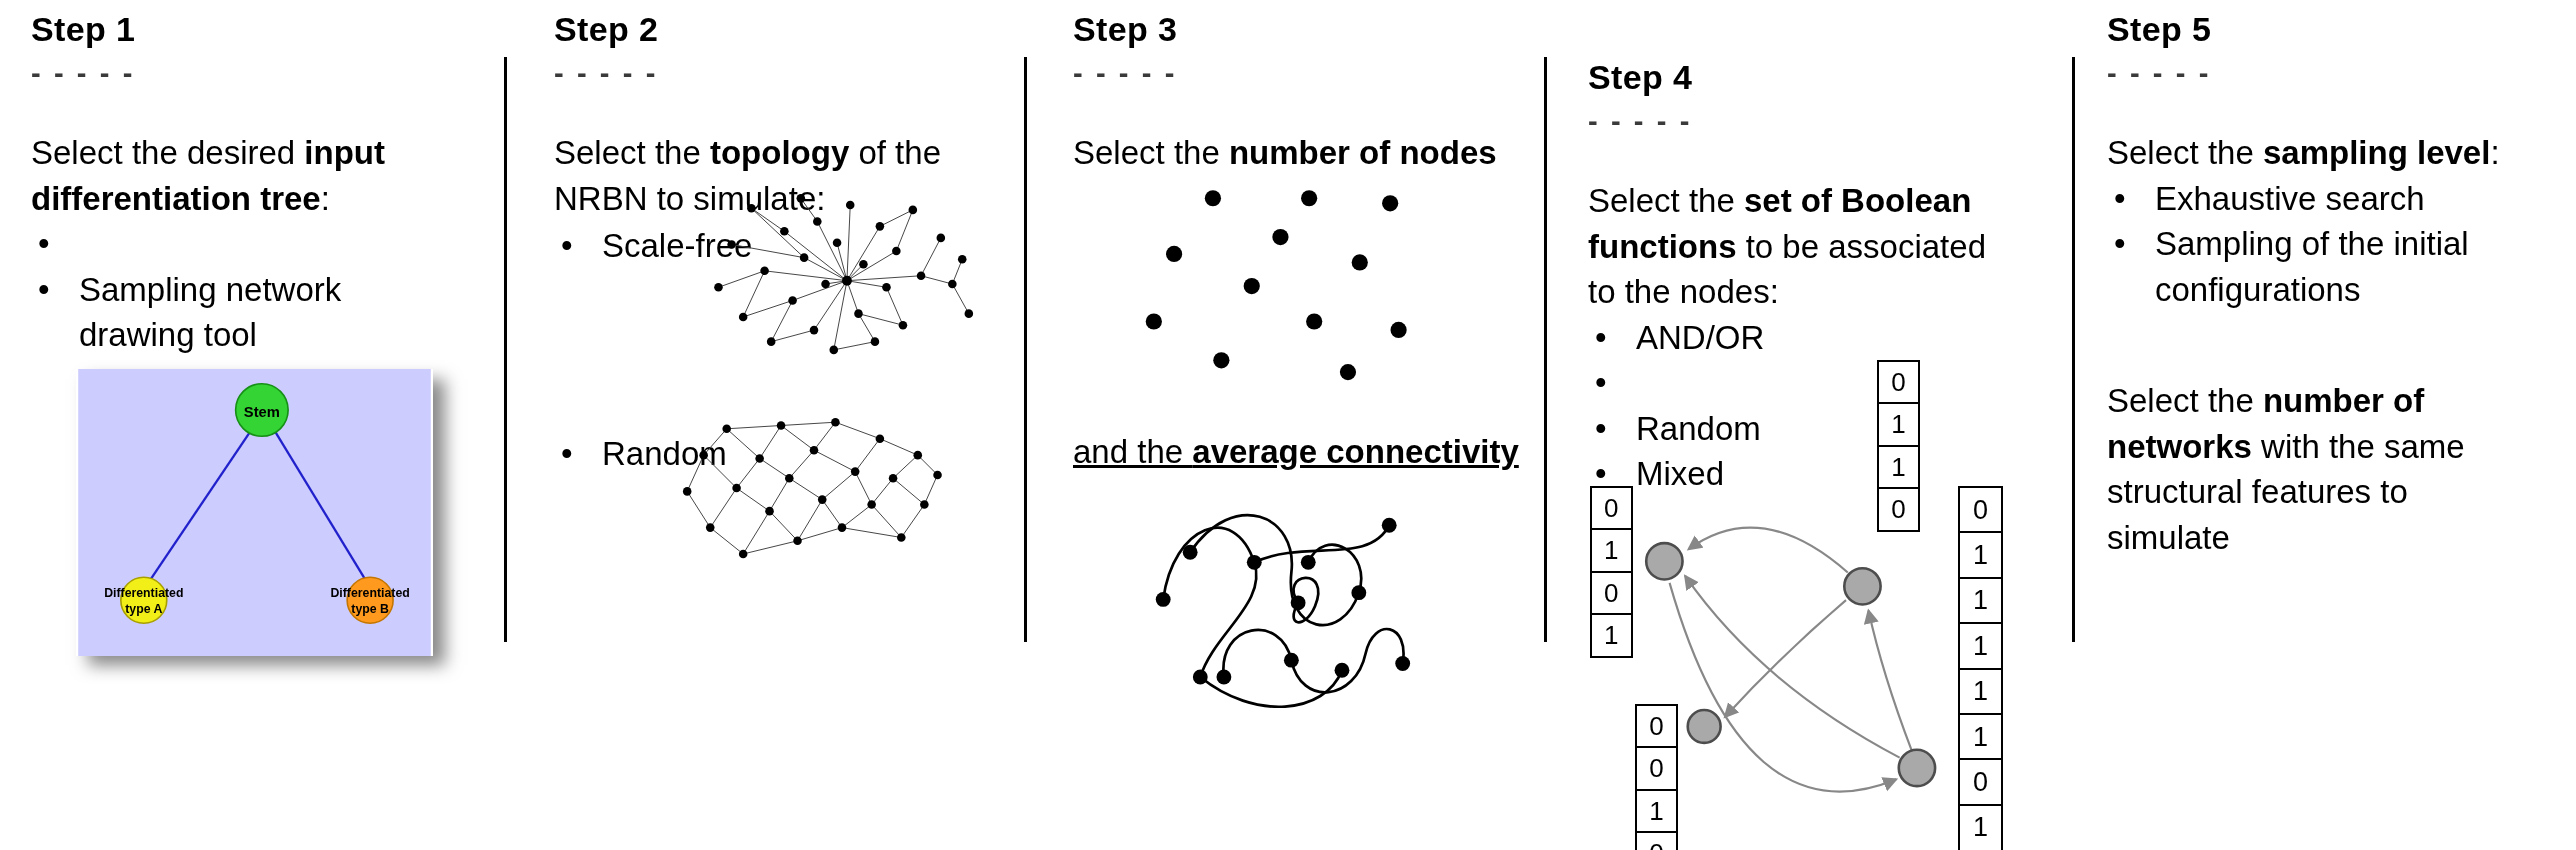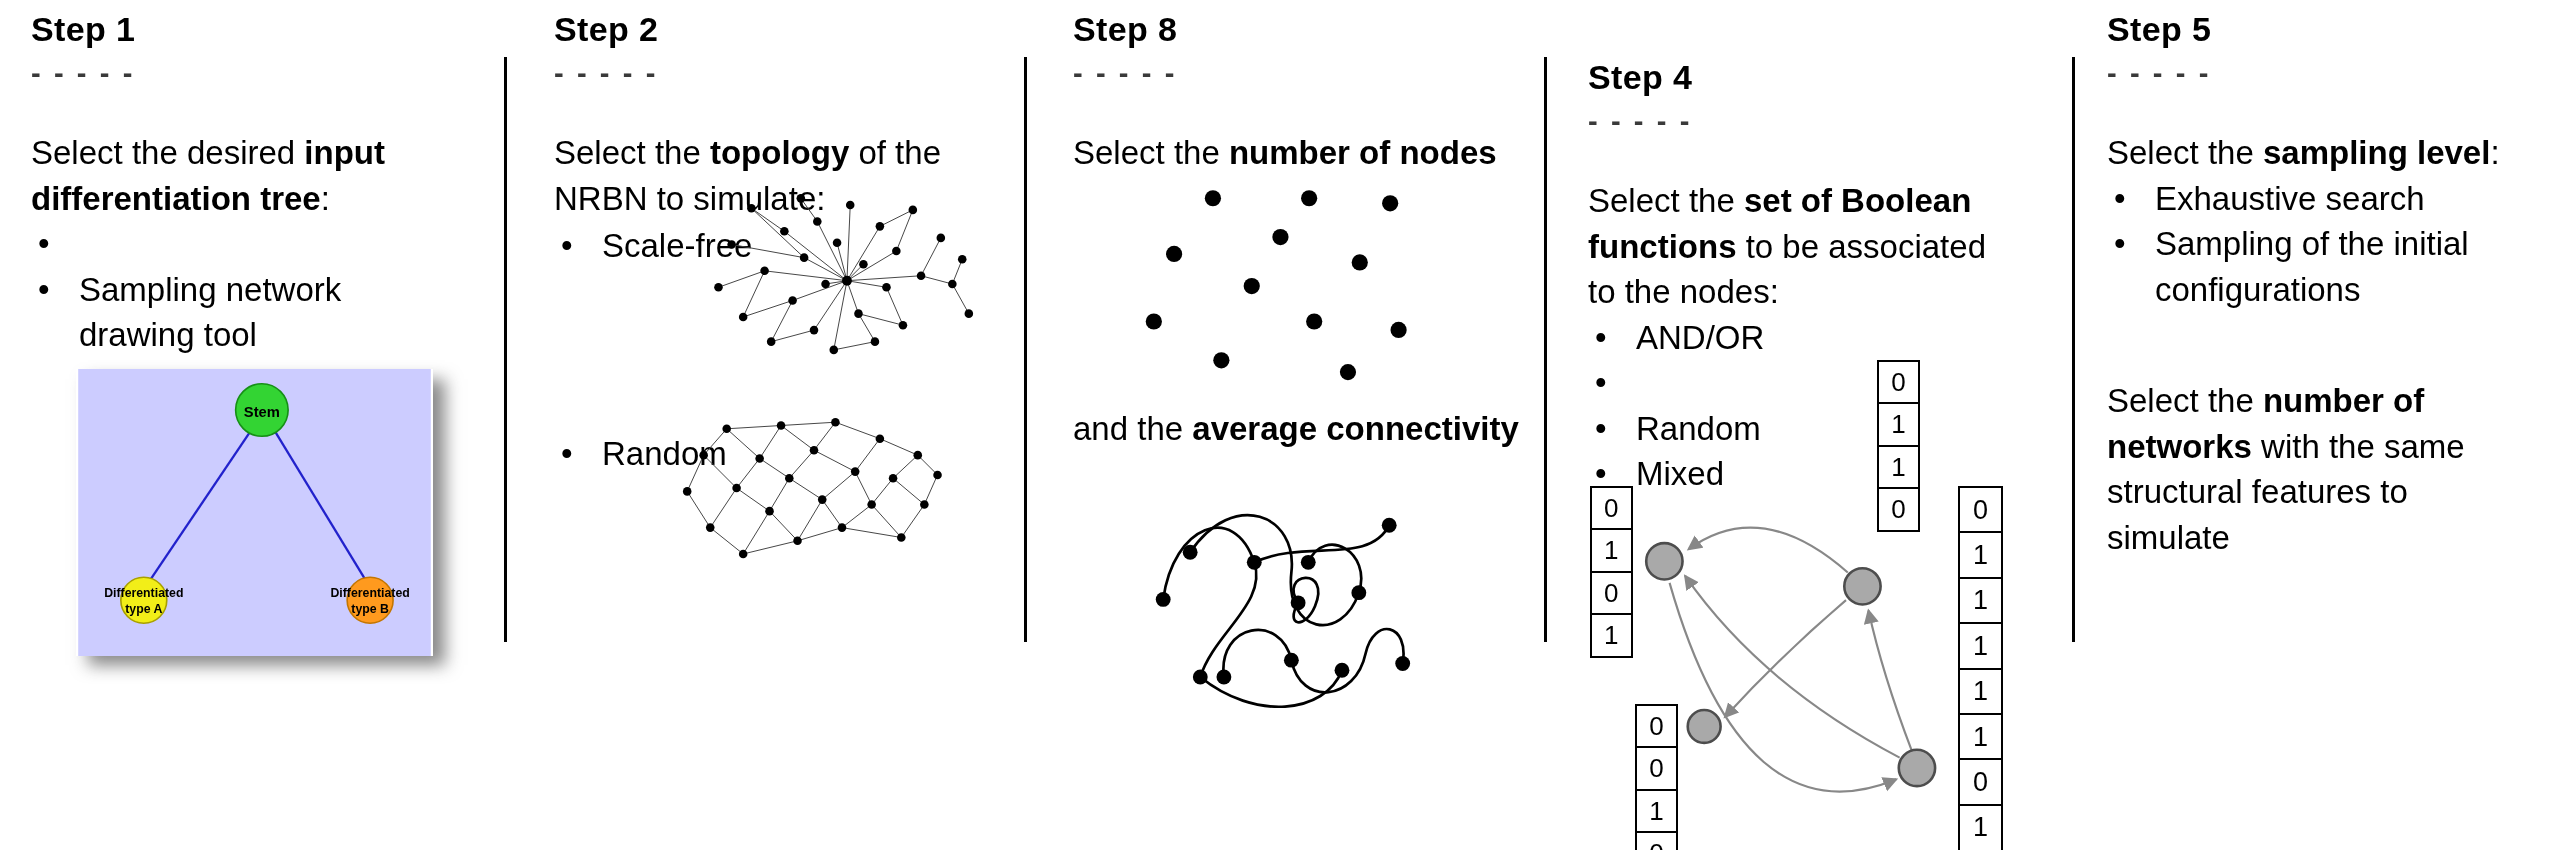--- a/index.html
+++ b/index.html
@@ -226,21 +226,21 @@
             <circle cx="138" cy="78" r="2.6"></circle>
           <circle cx="148" cy="28" r="2.6"></circle>
             <circle cx="152" cy="58" r="2.6"></circle>
             <circle cx="160" cy="40" r="2.6"></circle>
         </g>
       </svg>
     </div>
   </section>
 
   <section class="col" style="left:1073px; width:467px;">
-    <h2 class="step-title" style="left:0; top:10.4px;">Step 8</h2>
+    <h2 class="step-title" style="left:0; top:10.4px;">Step 3</h2>
     <div class="dashes" style="left:0; top:57px;">- - - - -</div>
 
     <div class="para" style="left:0; top:130px; width:467px;">
       <span>Select the </span><span class="b">number of nodes</span>
     </div>
 
     <div class="illus" style="left:47px; top:178px;">
       <svg viewBox="0 0 180 125" width="304" height="211">
         <g fill="#000">
           <circle cx="20" cy="85" r="4.8"></circle>
@@ -252,21 +252,21 @@
             <circle cx="112" cy="12" r="4.8"></circle>
             <circle cx="115" cy="85" r="4.8"></circle>
           <circle cx="135" cy="115" r="4.8"></circle>
             <circle cx="142" cy="50" r="4.8"></circle>
             <circle cx="160" cy="15" r="4.8"></circle>
             <circle cx="165" cy="90" r="4.8"></circle>
         </g>
       </svg>
     </div>
 
-    <div class="para" style="left:0; top:406px; width:467px;">
+    <div class="para" style="left:0; top:429px; width:467px;text-decoration:underline;">
       <span>and the </span><span class="b">average connectivity</span>
     </div>
 
     <div class="illus" style="left:63px; top:478px;">
       <svg viewBox="0 0 180 150" width="304" height="253">
         <g stroke="#000" stroke-width="1.6" fill="none">
           <path d="M16,72 C22,28 58,14 70,50 C78,74 46,92 38,118"></path>
           <path d="M32,44 C58,6 96,22 92,56 C88,92 122,98 132,68 C140,44 112,28 102,50"></path>
           <path d="M52,118 C48,86 86,80 92,108 C98,136 130,132 136,104 C141,82 162,86 158,110"></path>
           <path d="M70,50 C100,36 138,52 150,28"></path>

